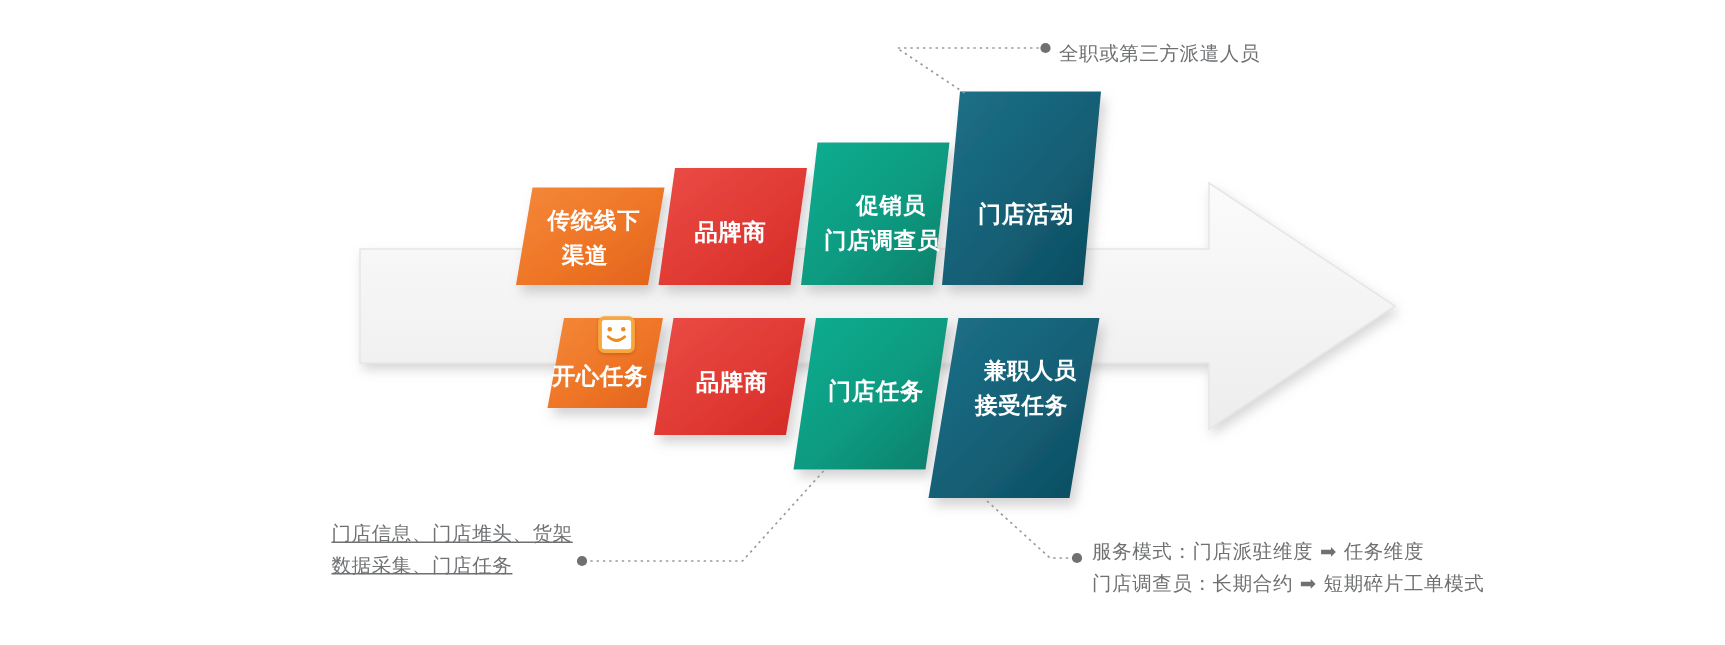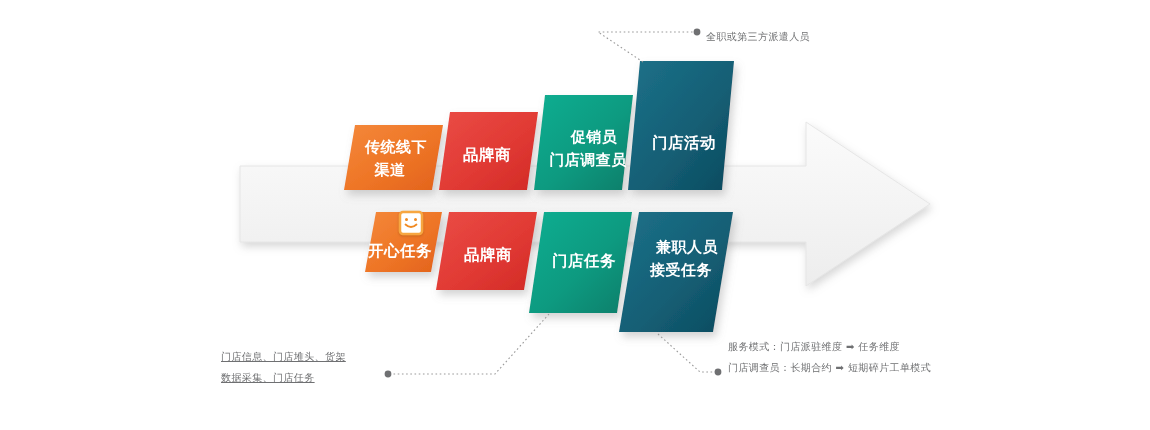--- a/index.html
+++ b/index.html
@@ -8,28 +8,28 @@
     background:#ffffff;
     font-family:"DejaVu Sans","Liberation Sans",sans-serif;
     overflow:hidden;
     position:relative;
   }
   #stage{position:absolute;left:0;top:0;width:1150px;height:430px;}
   svg#scene{position:absolute;left:0;top:0;width:1150px;height:430px;display:block;}
   .anno{
     position:absolute;
     color:#6f7072;
-    font-size:10px;
+    font-size:13px;
     line-height:21px;
     white-space:nowrap;
     letter-spacing:.4px;
   }
   #anno-top{left:706px;top:26px;}
   #anno-bl{left:221px;top:346px;text-decoration:underline;}
-  #anno-br{left:728px;top:336px;}
+  #anno-br{left:728px;top:358px;}
   .anno div{margin:0;padding:0;}
   .shape-label{
     fill:#ffffff;
     font-family:"DejaVu Sans","Liberation Sans",sans-serif;
     font-size:15.5px;
     font-weight:bold;
     text-anchor:middle;
     letter-spacing:.5px;
   }
   .shape-label.two{font-size:15px;}

